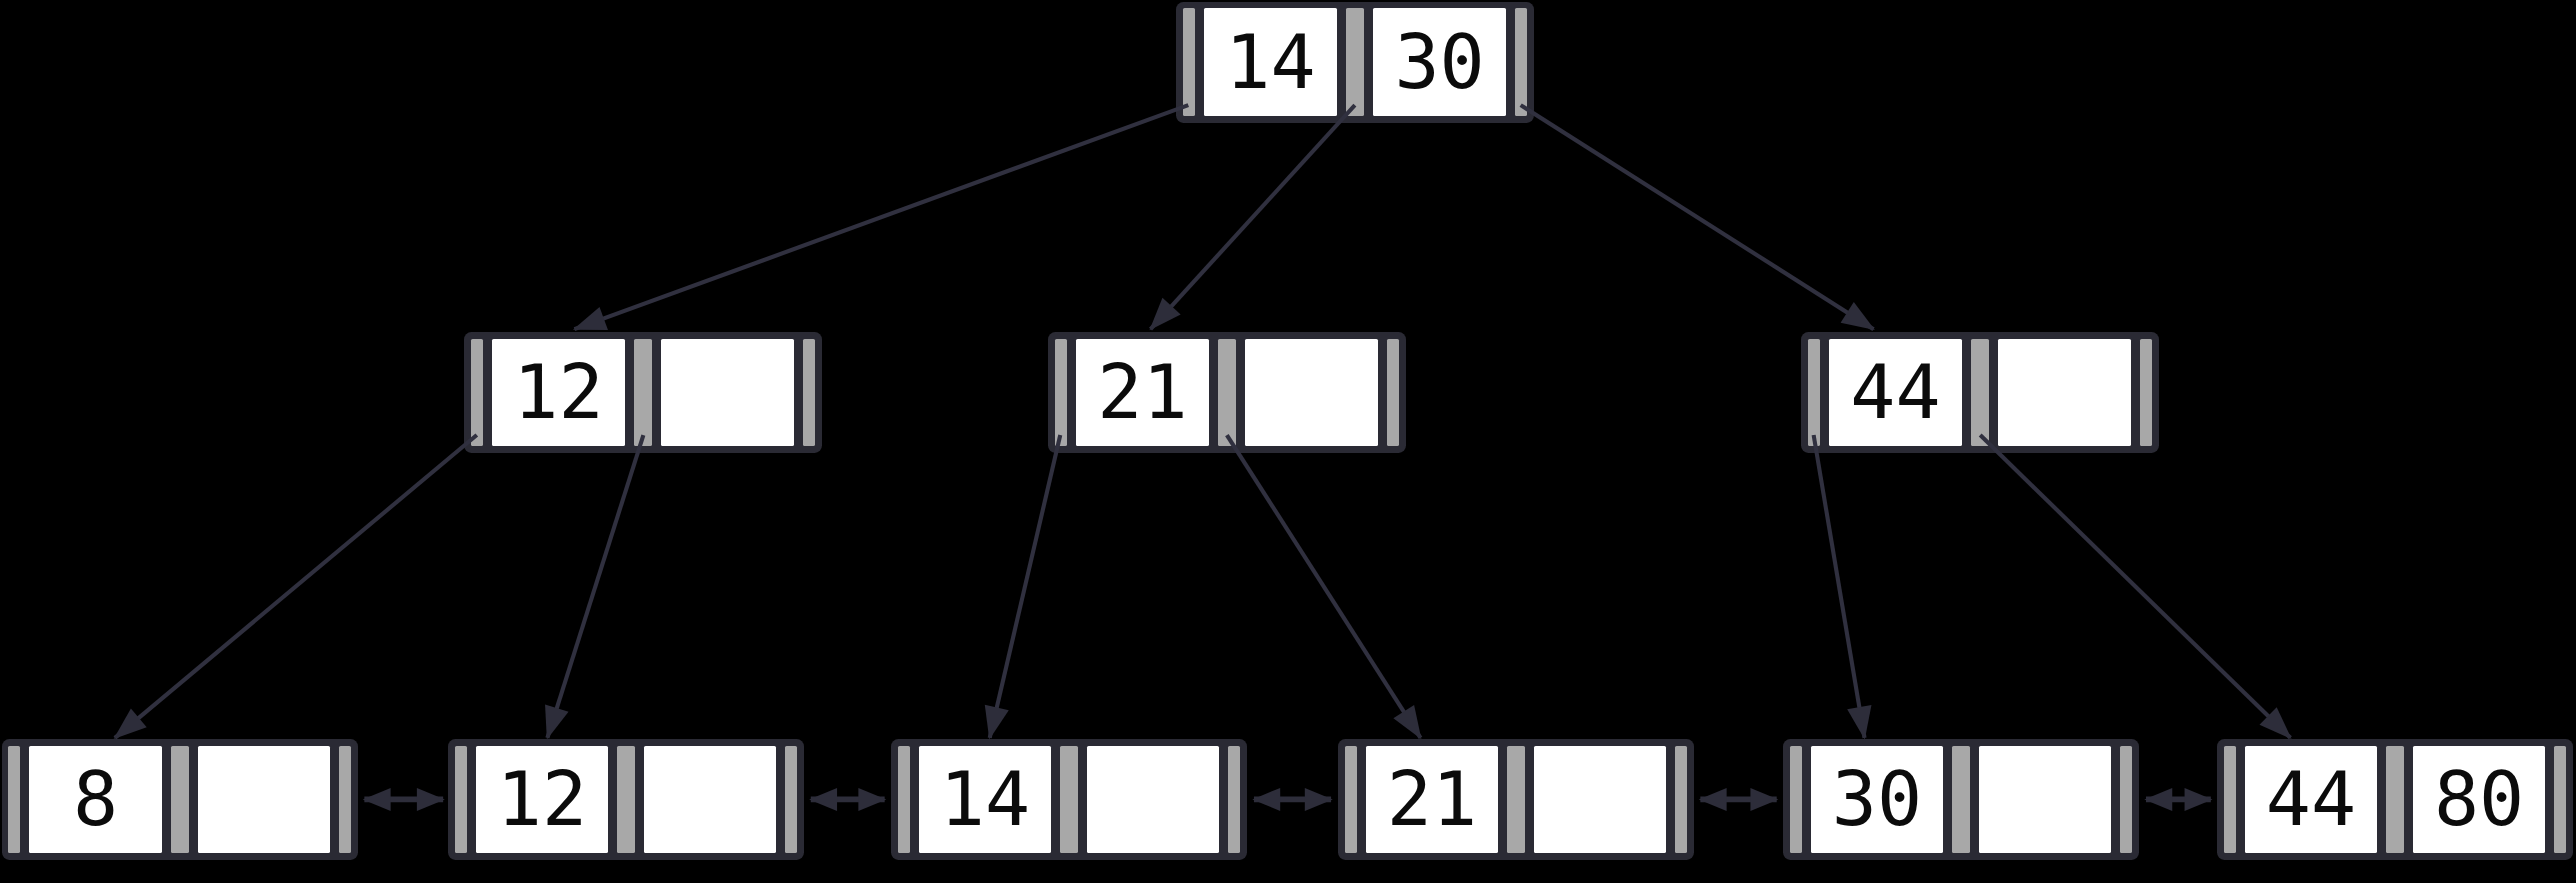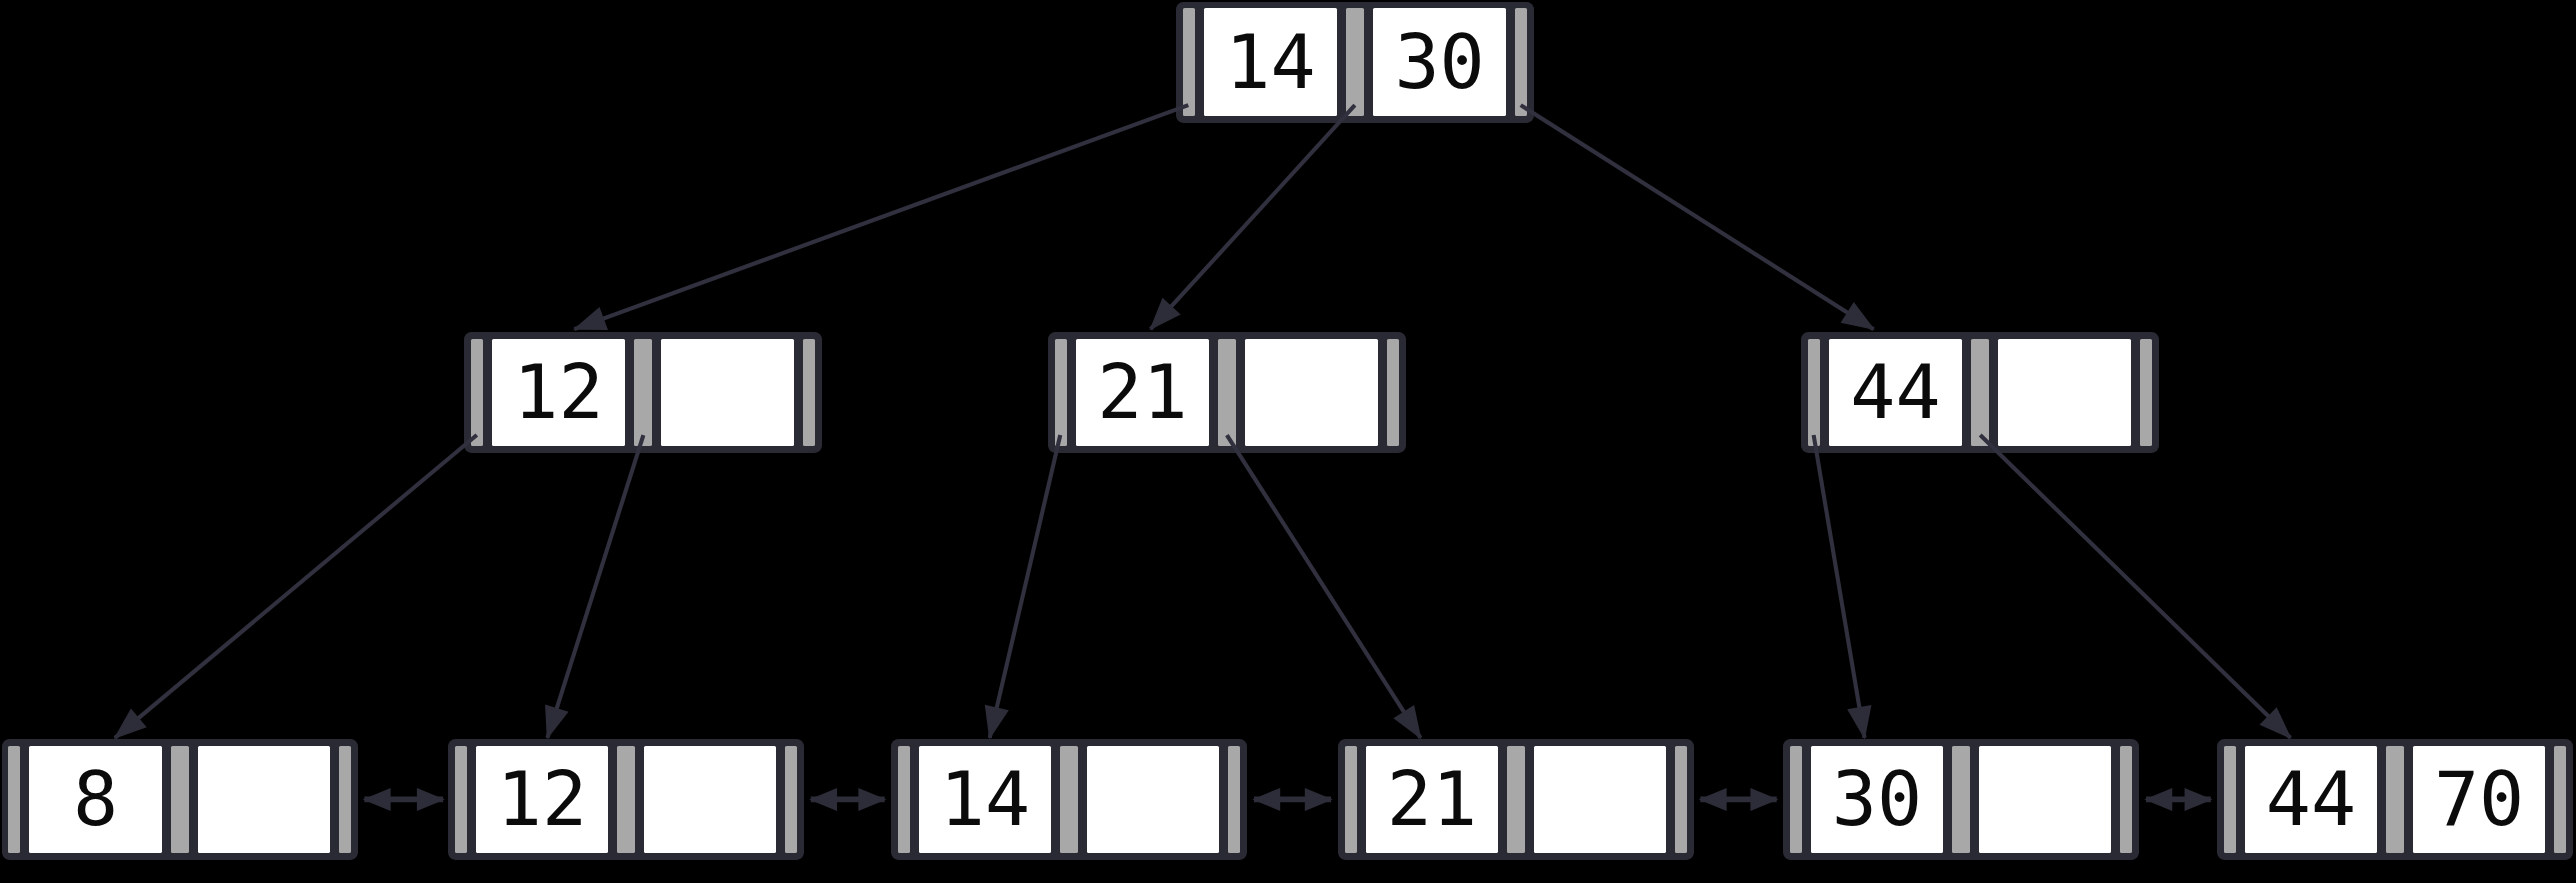--- a/index.html
+++ b/index.html
@@ -129,21 +129,21 @@
         <div class="ptr"></div>
         <div class="key">30</div>
         <div class="ptr mid"></div>
         <div class="key"></div>
         <div class="ptr"></div>
       </div>
       <div class="node" style="left: 2217px; top: 739px; width: 356px; height: 121px;">
         <div class="ptr"></div>
         <div class="key">44</div>
         <div class="ptr mid"></div>
-        <div class="key">70</div>
+        <div class="key">80</div>
         <div class="ptr"></div>
       </div>
     </div>
   <svg id="edge-layer" viewBox="0 0 3139 1077" xmlns="http://www.w3.org/2000/svg">
     <defs>
       <marker id="head-down" markerUnits="userSpaceOnUse" markerWidth="44" markerHeight="34" refX="40" refY="17" orient="auto">
         <path d="M2,2 L42,17 L2,32 Z" fill="#2d2d3a"></path>
       </marker>
       <marker id="head-link" markerUnits="userSpaceOnUse" markerWidth="38" markerHeight="32" refX="34" refY="16" orient="auto-start-reverse">
         <path d="M2,2 L36,16 L2,30 Z" fill="#2d2d3a"></path>

